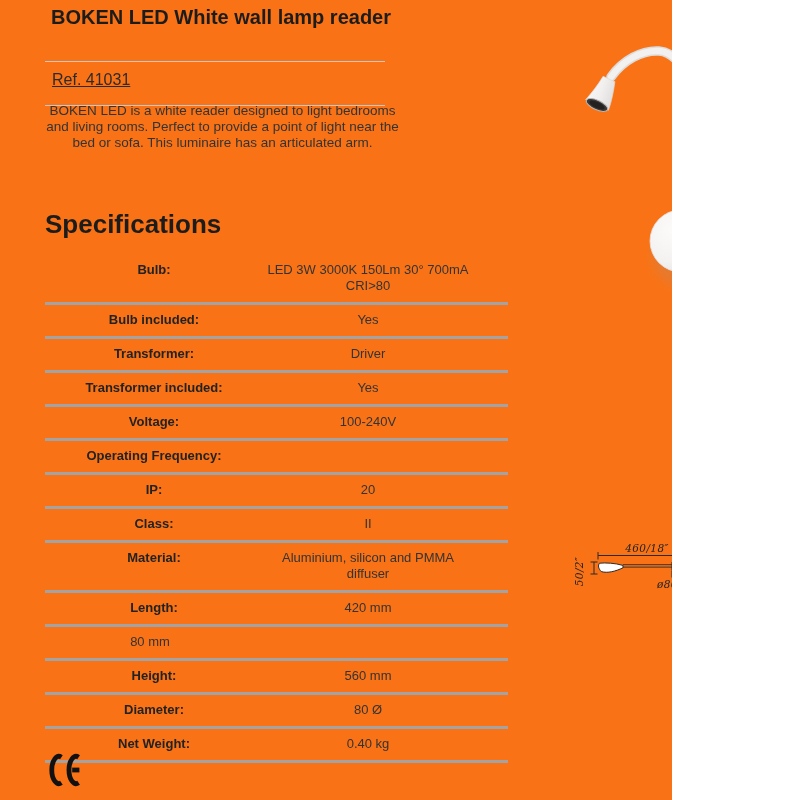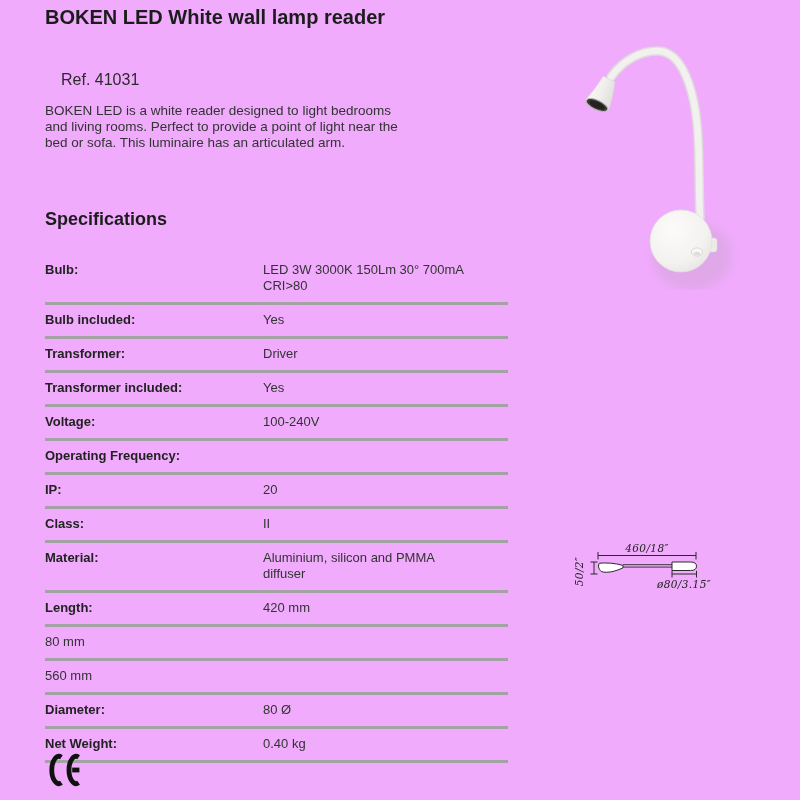--- a/index.html
+++ b/index.html
@@ -1,39 +1,40 @@
 <!DOCTYPE html>
 <html><head>
 <meta charset="utf-8">
 <style>
   * { margin:0; padding:0; box-sizing:border-box; }
   html,body { background:#ffffff; }
   .page {
-    position:relative; width:800px; height:800px; background:#f0abfc;
+    position:relative; width:672px; height:800px; background:#f97316;
     font-family:"Liberation Sans", sans-serif; color:#333;
     overflow:hidden;
+    text-align:center;
   }
   .title {
     position:absolute; left:45px; top:5px; width:352px;
     font-size:20px; line-height:25px; font-weight:bold; color:#1c1c1c;
   }
   .rule { position:absolute; left:45px; width:340px; border-top:1px solid #c8c8c8; }
   .rule-1 { top:61px; }
   .rule-2 { top:105px; }
   .ref {
-    position:absolute; left:61px; top:71px;
-    font-size:16px; color:#2b2b2b;
+    position:absolute; left:52px; top:71px;
+    font-size:16px; color:#2b2b2b;text-decoration:underline;
   }
   .desc {
     position:absolute; left:45px; top:103px; width:355px;
     font-size:13.5px; line-height:16px; color:#333;
   }
   .specs-heading {
     position:absolute; left:45px; top:209px;
-    font-size:18px; font-weight:bold; color:#1c1c1c;
+    font-size:26px; font-weight:bold; color:#1c1c1c;
   }
   .spec-table { position:absolute; left:45px; top:255px; width:463px; }
   .spec-row {
     display:flex; align-items:flex-start;
     padding:7px 0 8px 0; border-bottom:3px solid #a3a3a3;
     font-size:13px; line-height:16px;
   }
   .spec-label { width:218px; font-weight:bold; color:#222; flex:none; }
   .spec-value { width:210px; color:#333; }
   .photo { position:absolute; left:540px; top:10px; width:240px; height:280px; }
@@ -94,20 +95,21 @@
       <div class="spec-value">Aluminium, silicon and PMMA diffuser</div>
     </div>
     <div class="spec-row">
       <div class="spec-label">Length:</div>
       <div class="spec-value">420 mm</div>
     </div>
     <div class="spec-row">
       <div class="spec-value">80 mm</div>
     </div>
     <div class="spec-row">
+      <div class="spec-label">Height:</div>
       <div class="spec-value">560 mm</div>
     </div>
     <div class="spec-row">
       <div class="spec-label">Diameter:</div>
       <div class="spec-value">80 Ø</div>
     </div>
     <div class="spec-row">
       <div class="spec-label">Net Weight:</div>
       <div class="spec-value">0.40 kg</div>
     </div>

